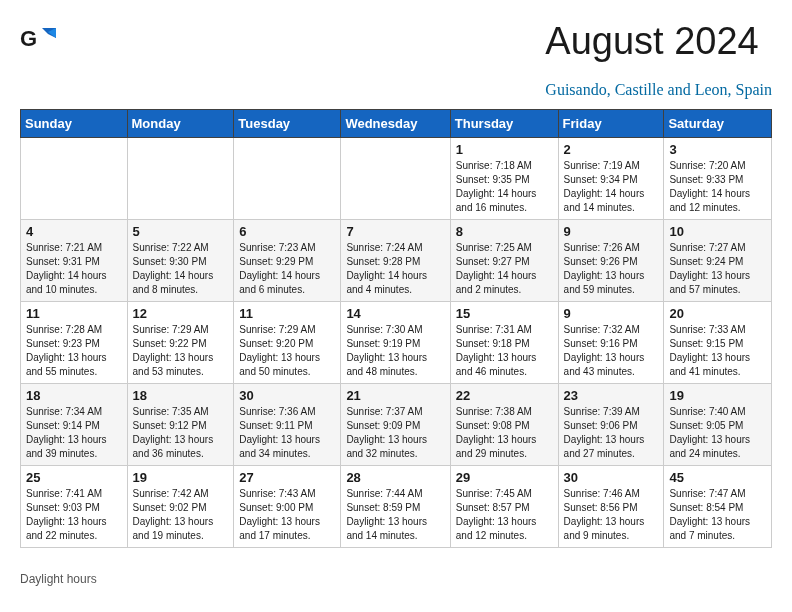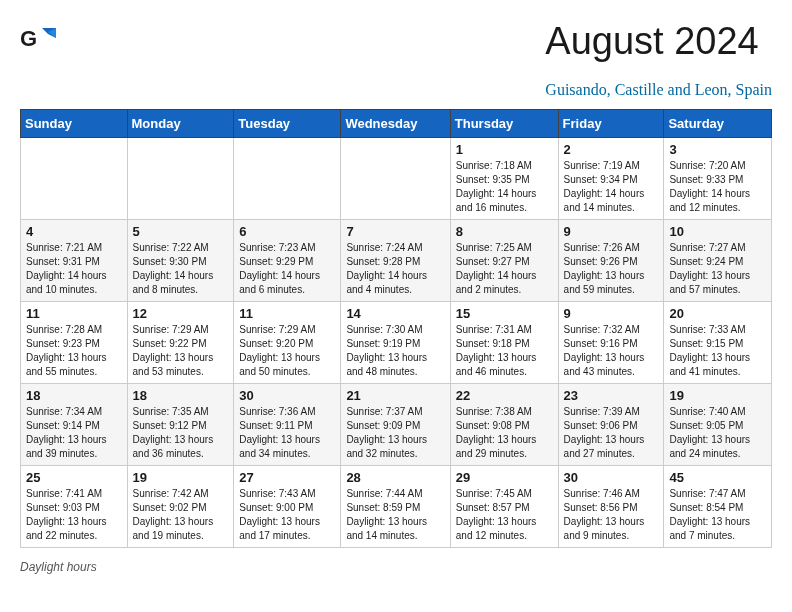--- a/index.html
+++ b/index.html
@@ -67,25 +67,24 @@
     }
     .day-info {
       font-size: 10px;
       color: #222;
       line-height: 1.4;
     }
     .empty-cell {
       background: #fff !important;
     }
     .footer-note {
-      margin-top: 12px;
+      margin-top: 24px;
       font-size: 12px;
       color: #555;
       text-align: left;
-      font-style: italic;
     }
   </style>
 </head>
 <body>
 
 <div class="header-area">
   <div class="logo">
     <div style="display:flex;align-items:center;gap:4px;">
       <div style="position:relative;width:38px;height:38px;">
         <svg width="38" height="38" viewBox="0 0 38 38">

